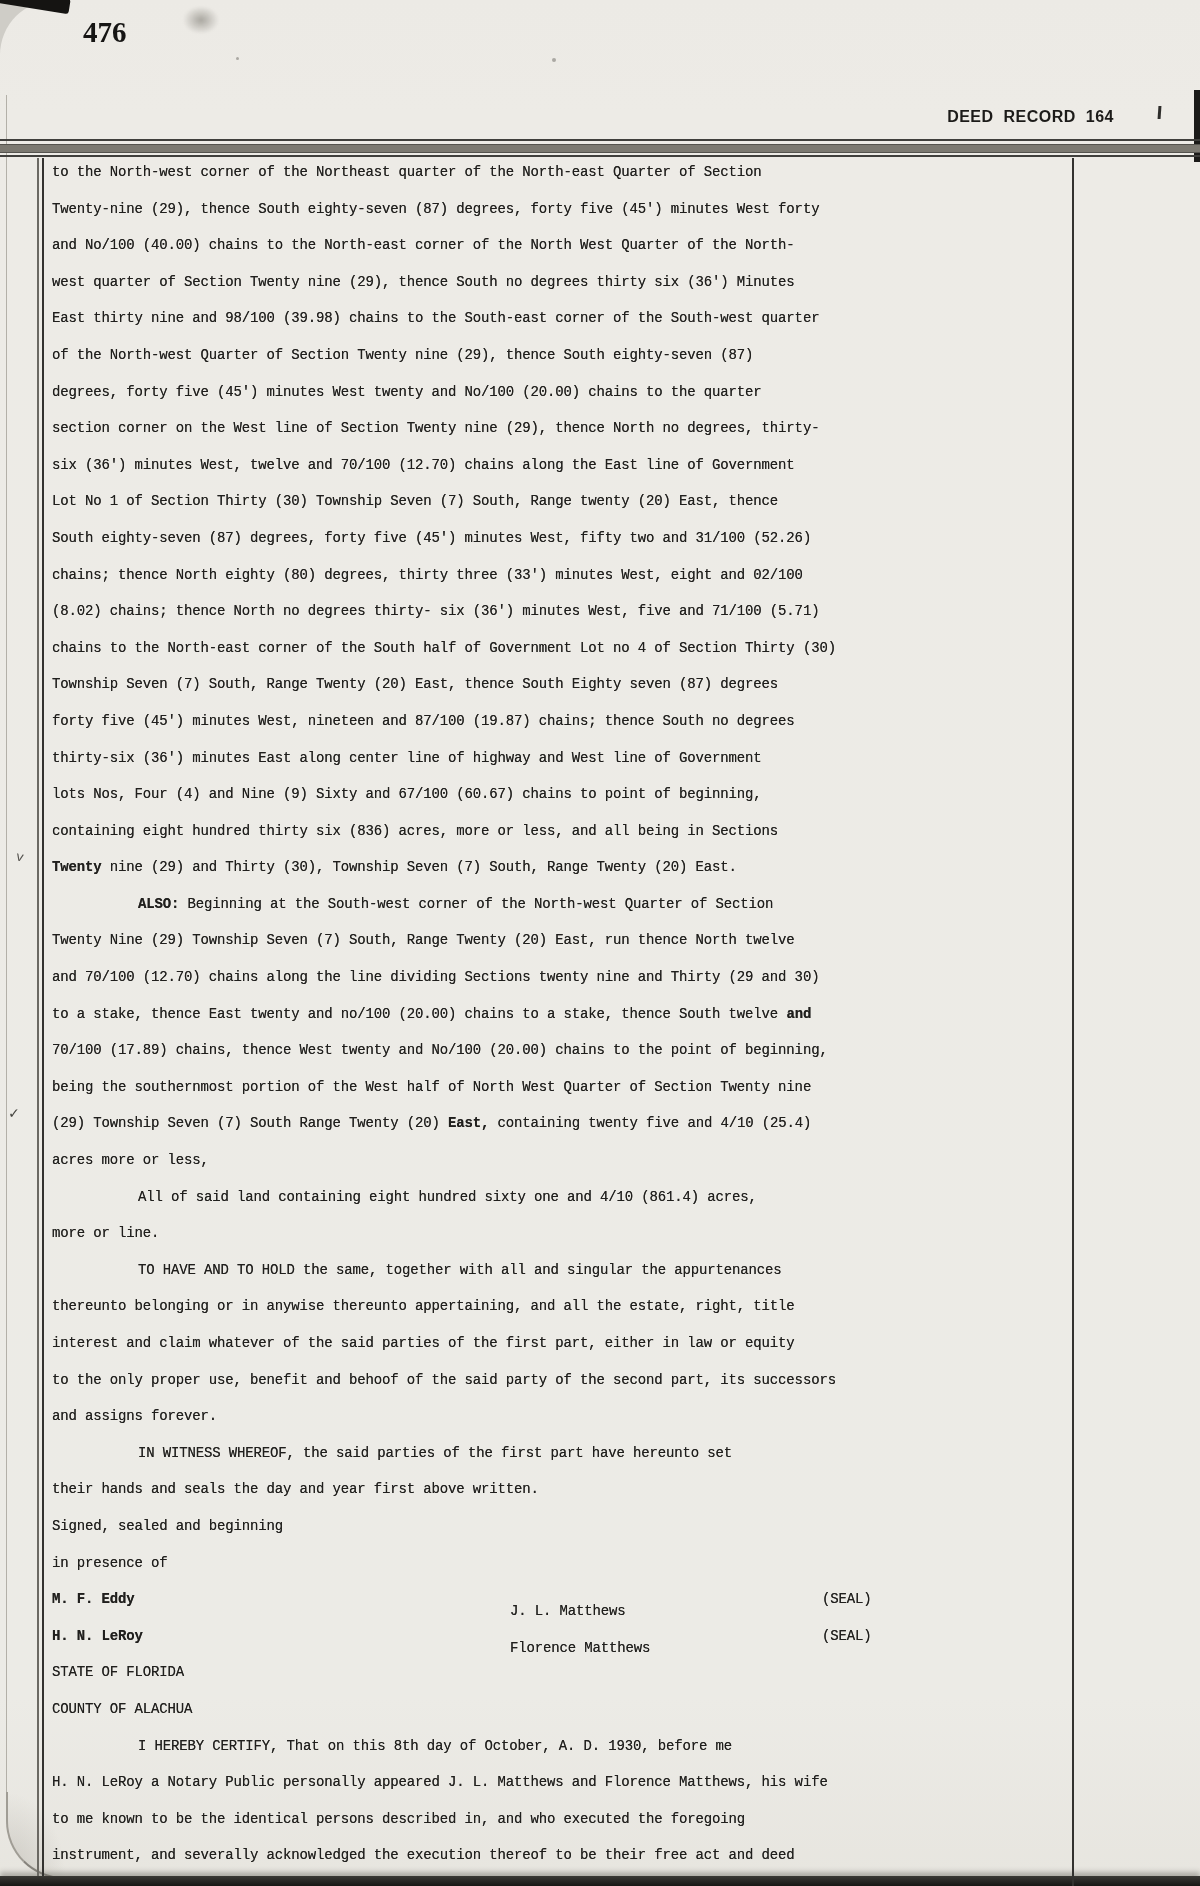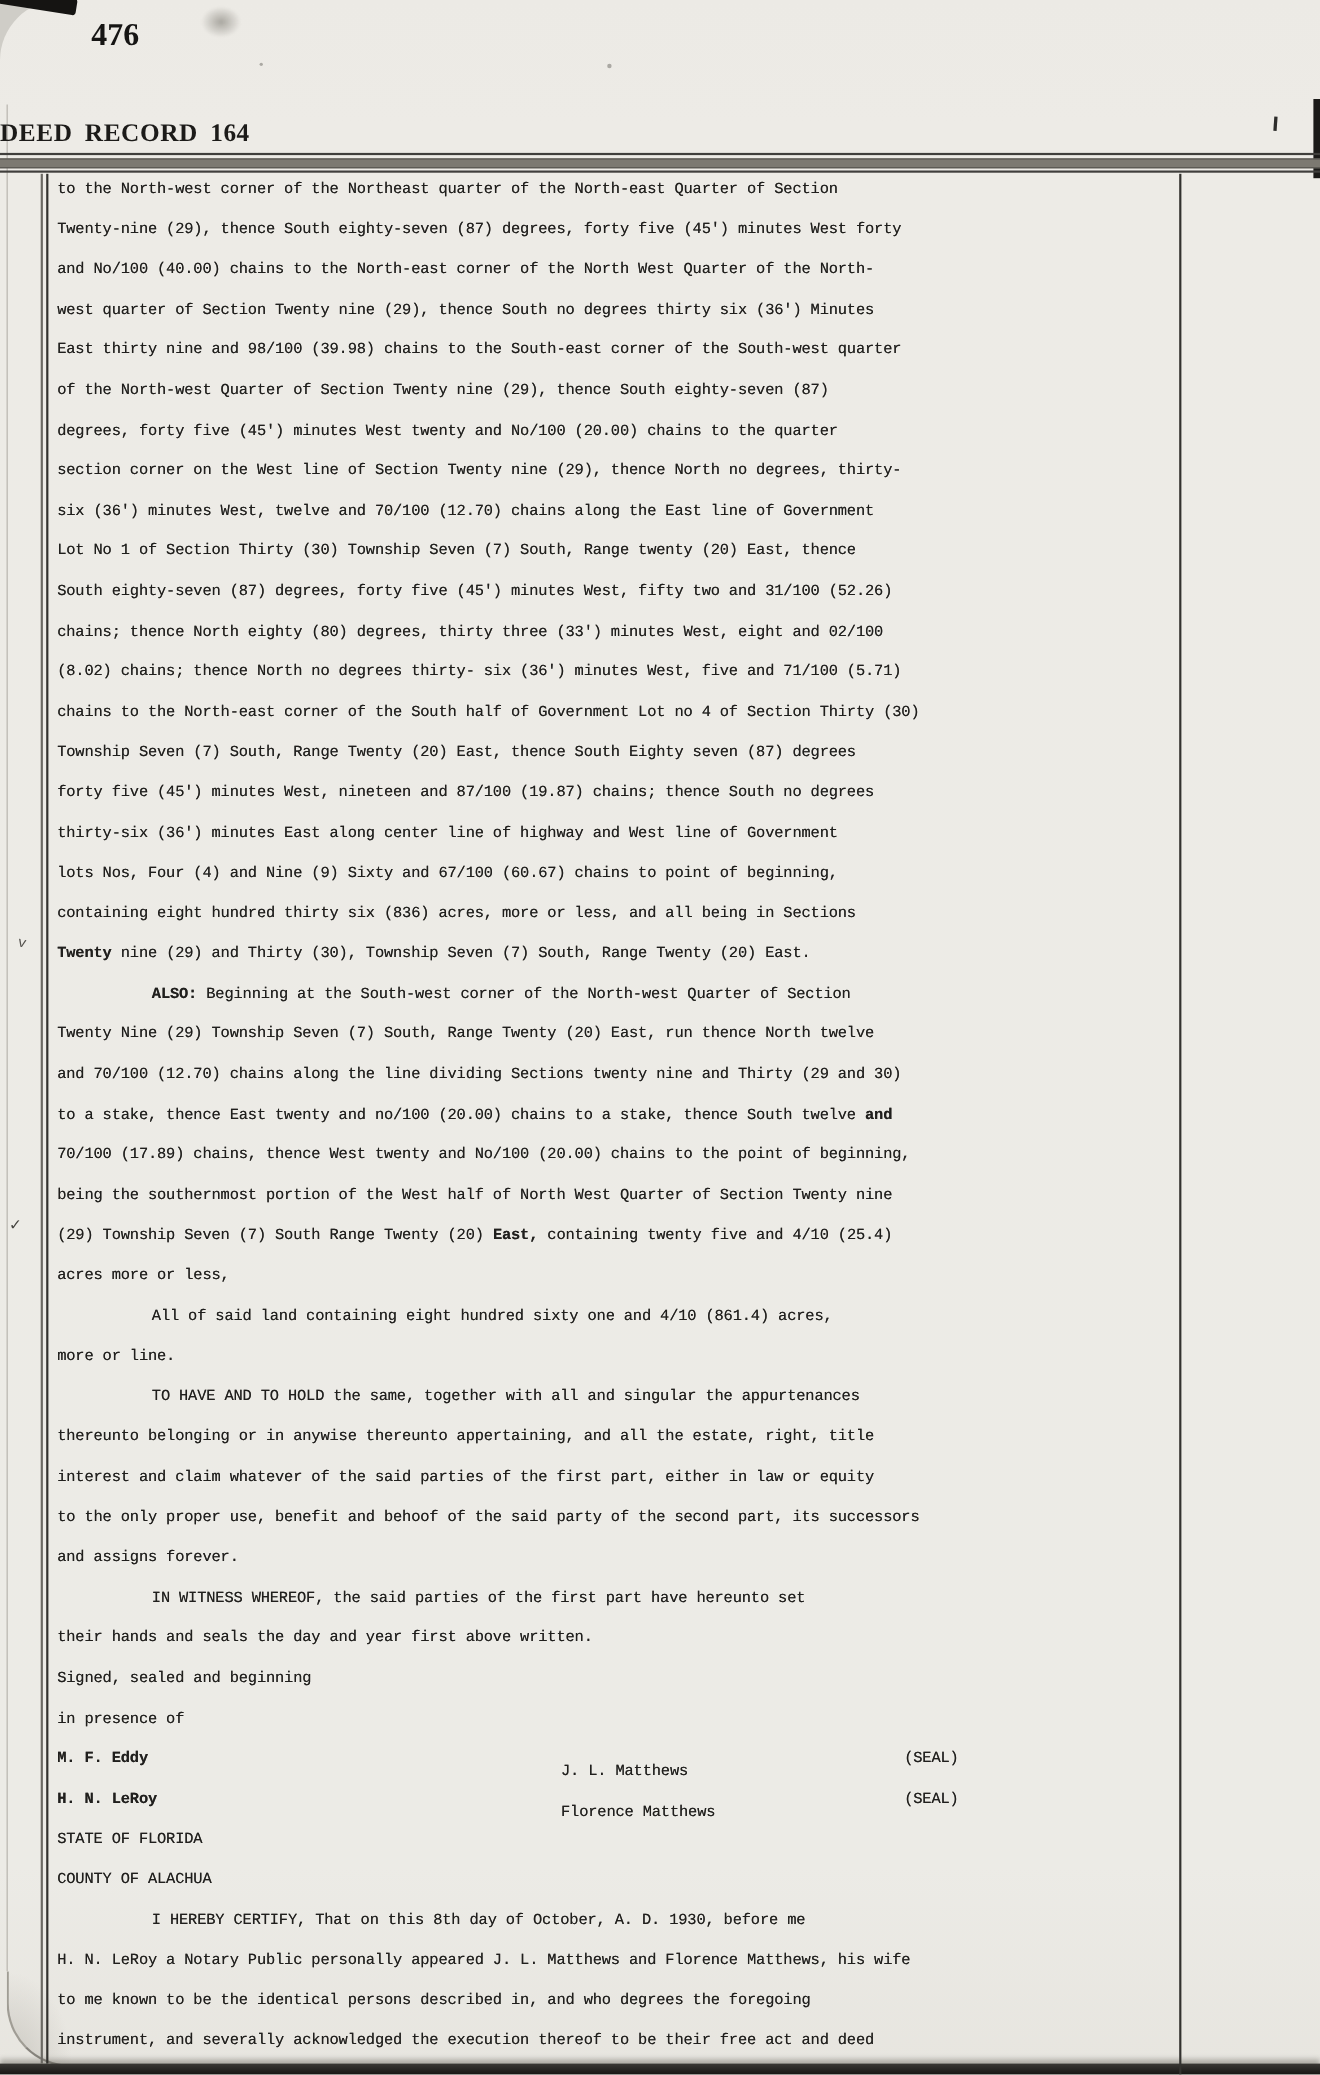--- a/index.html
+++ b/index.html
@@ -22,22 +22,22 @@
   .pen-tick{position:absolute;left:1158px;top:106px;width:3px;height:13px;background:#2e2d2b;transform:rotate(4deg);}
   .edge-left{position:absolute;left:6px;top:95px;width:1px;height:1697px;background:#b3b0a8;}
   .corner-bottomleft{position:absolute;left:6px;top:1792px;width:58px;height:85px;
     border-left:2px solid #a09d95;border-bottom:2px solid #87847d;border-bottom-left-radius:58px;
     background:radial-gradient(ellipse at 0% 100%,rgba(150,146,138,.35),transparent 70%);}
   .band-bottom{position:absolute;left:0;top:1876px;width:1200px;height:10px;
     background:linear-gradient(#3a3834,#171614);box-shadow:0 -4px 5px rgba(105,101,94,.45);}
   
   .page-number{position:absolute;left:42px;top:16px;font-family:"Liberation Serif",serif;
     font-weight:bold;font-size:29px;color:#161514;letter-spacing:0px;margin-left:41px;}
-  .volume-header{position:absolute;left:0;top:108px;width:1114px;text-align:left;
-    font-family:Liberation Serif, serif;font-weight:bold;font-size:23px;color:#1c1b19;
+  .volume-header{position:absolute;left:0;top:108px;width:1114px;text-align:right;
+    font-family:Liberation Sans, sans-serif;font-weight:bold;font-size:16px;color:#1c1b19;
     letter-spacing:.5px;word-spacing:5px;}
   
   .hrule-thin1{position:absolute;left:0;top:139px;width:1200px;height:2px;background:#403f3c;}
   .hrule-band{position:absolute;left:0;top:144px;width:1200px;height:7px;background:#7c7971;
     border-top:1px solid #55534e;border-bottom:1px solid #55534e;}
   .hrule-thin2{position:absolute;left:0;top:155px;width:1200px;height:2px;background:#403f3c;}
   .vrule-left-a{position:absolute;left:37px;top:158px;width:2px;height:1718px;background:#6b6963;}
   .vrule-left-b{position:absolute;left:42px;top:158px;width:2px;height:1718px;background:#33322f;}
   .vrule-right{position:absolute;left:1072px;top:158px;width:2px;height:1728px;background:#33322f;}
   
@@ -123,17 +123,17 @@
       <div class="line indent">IN WITNESS WHEREOF, the said parties of the first part have hereunto set</div>
       <div class="line">their hands and seals the day and year first above written.</div>
       <div class="line">Signed, sealed and beginning</div>
       <div class="line">in presence of</div>
       <div class="line cols"><span class="col col0">M. F. Eddy</span><span class="col col1">J. L. Matthews</span><span class="col col2">(SEAL)</span></div>
       <div class="line cols"><span class="col col0">H. N. LeRoy</span><span class="col col1">Florence Matthews</span><span class="col col2">(SEAL)</span></div>
       <div class="line">STATE OF FLORIDA</div>
       <div class="line">COUNTY OF ALACHUA</div>
       <div class="line indent">I HEREBY CERTIFY, That on this 8th day of October, A. D. 1930, before me</div>
       <div class="line">H. N. LeRoy a Notary Public personally appeared J. L. Matthews and Florence Matthews, his wife</div>
-      <div class="line">to me known to be the identical persons described in, and who degrees the foregoing</div>
+      <div class="line">to me known to be the identical persons described in, and who executed the foregoing</div>
       <div class="line">instrument, and severally acknowledged the execution thereof to be their free act and deed</div>
     </div>
 
 </div>
 
 </body></html>

